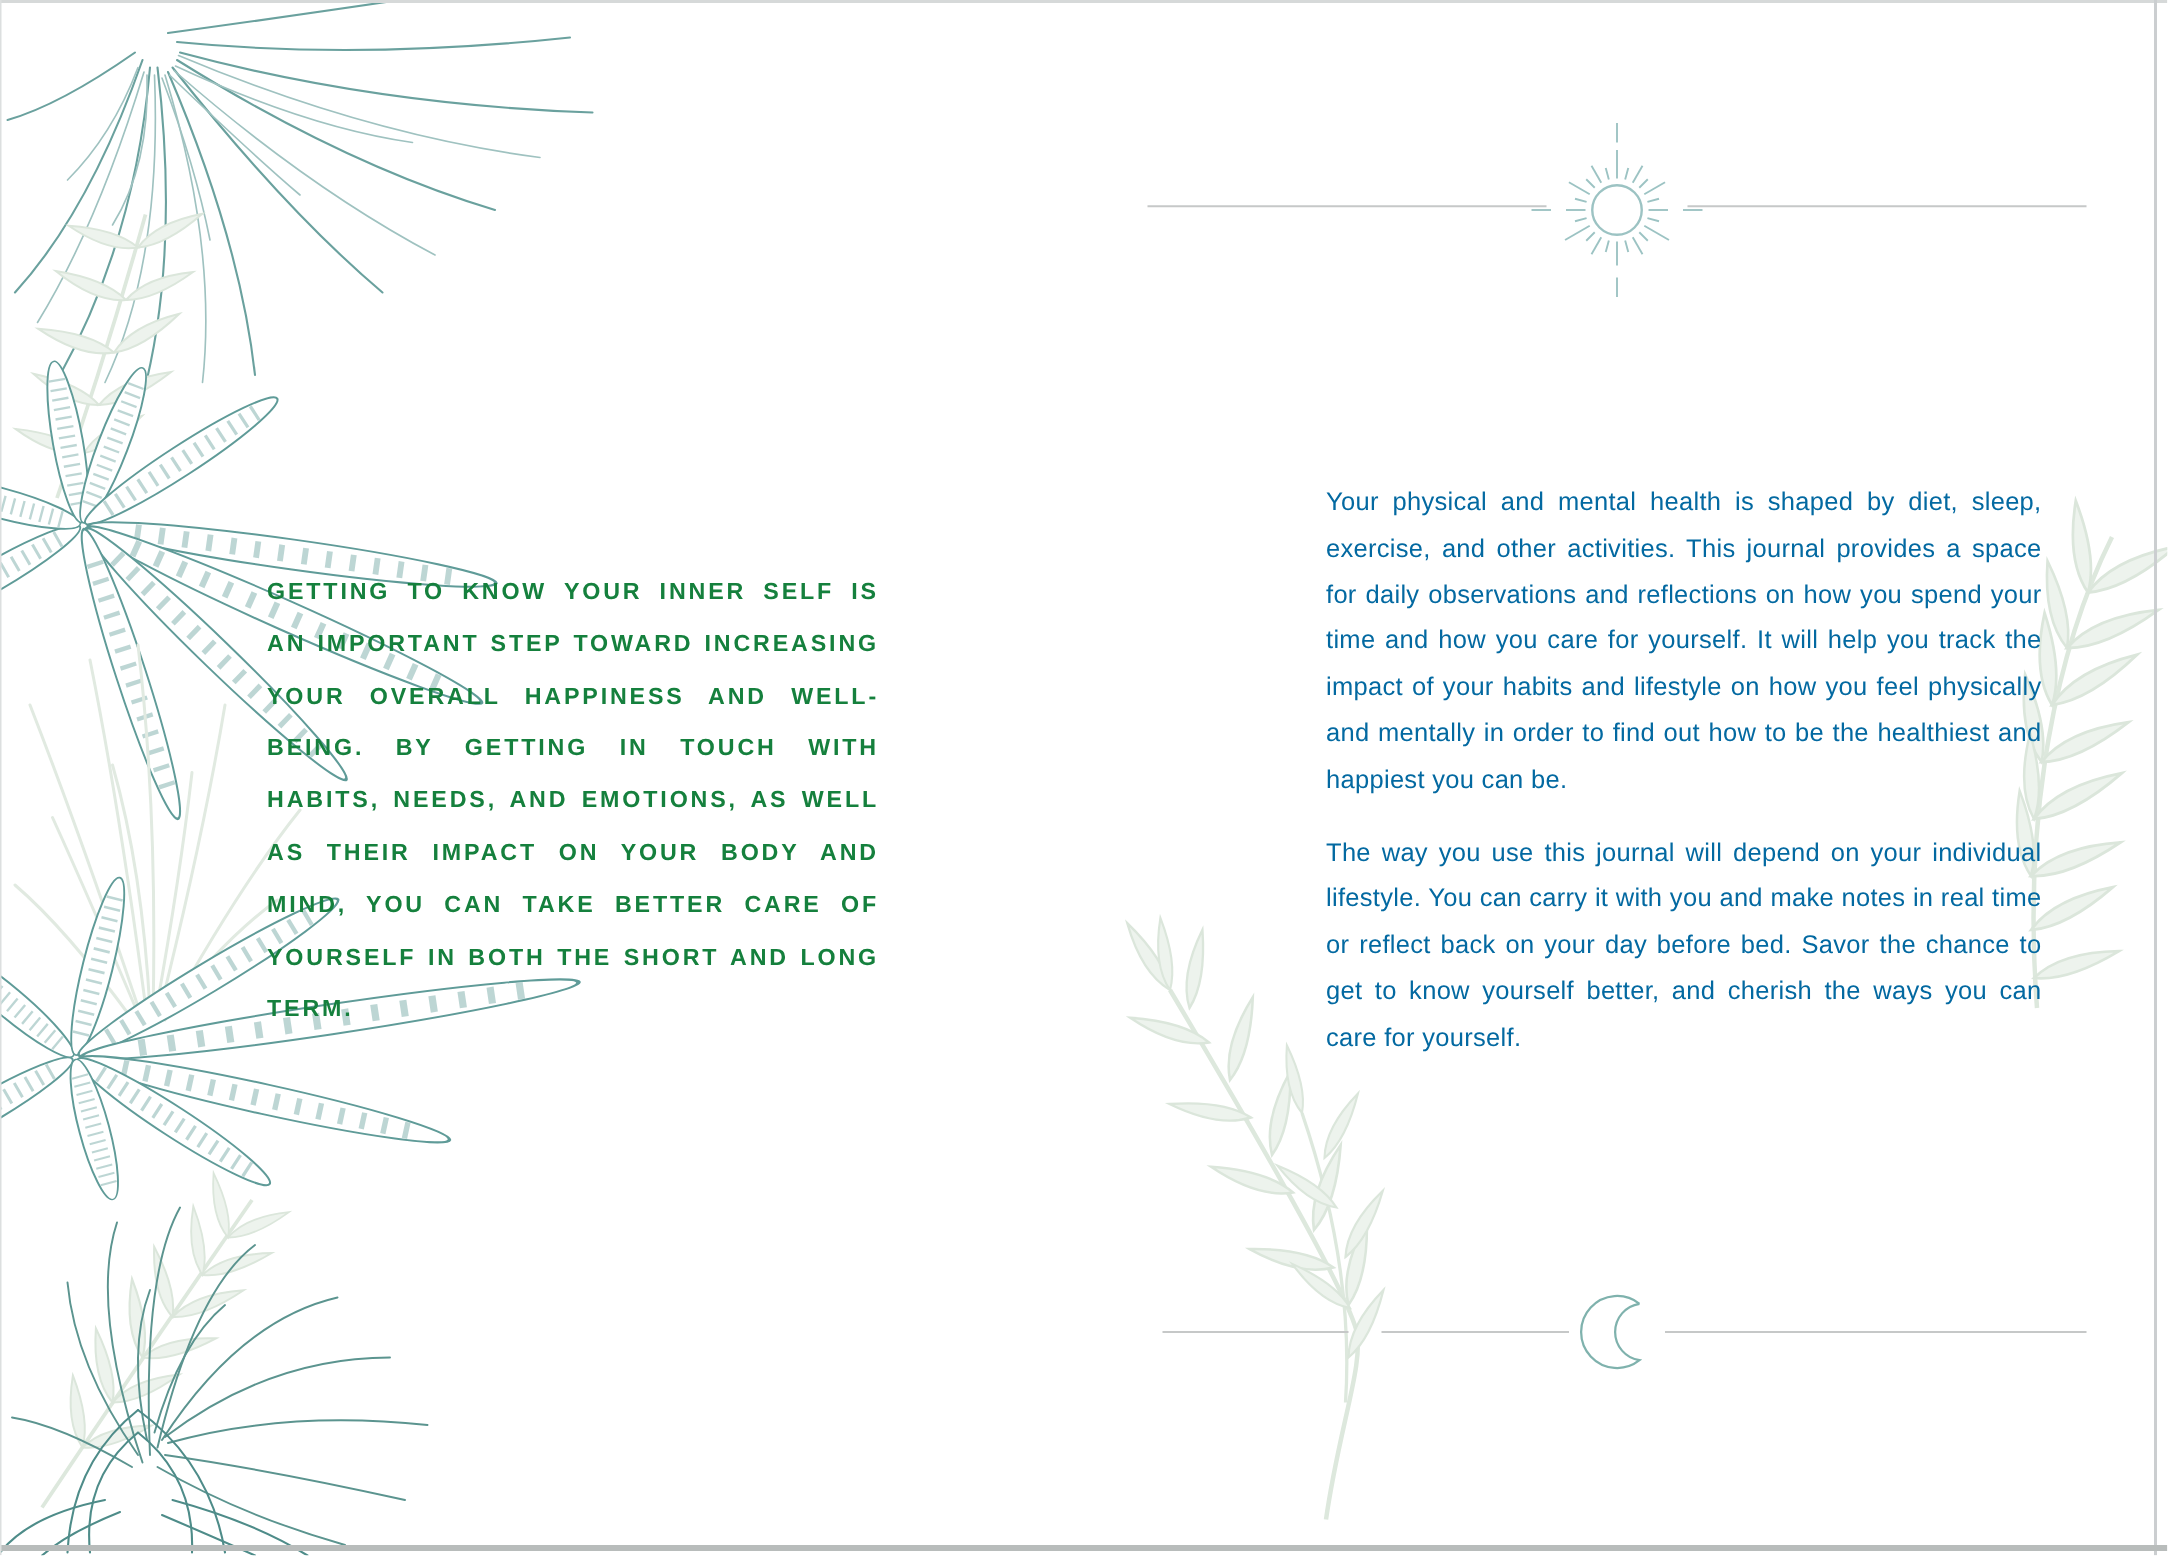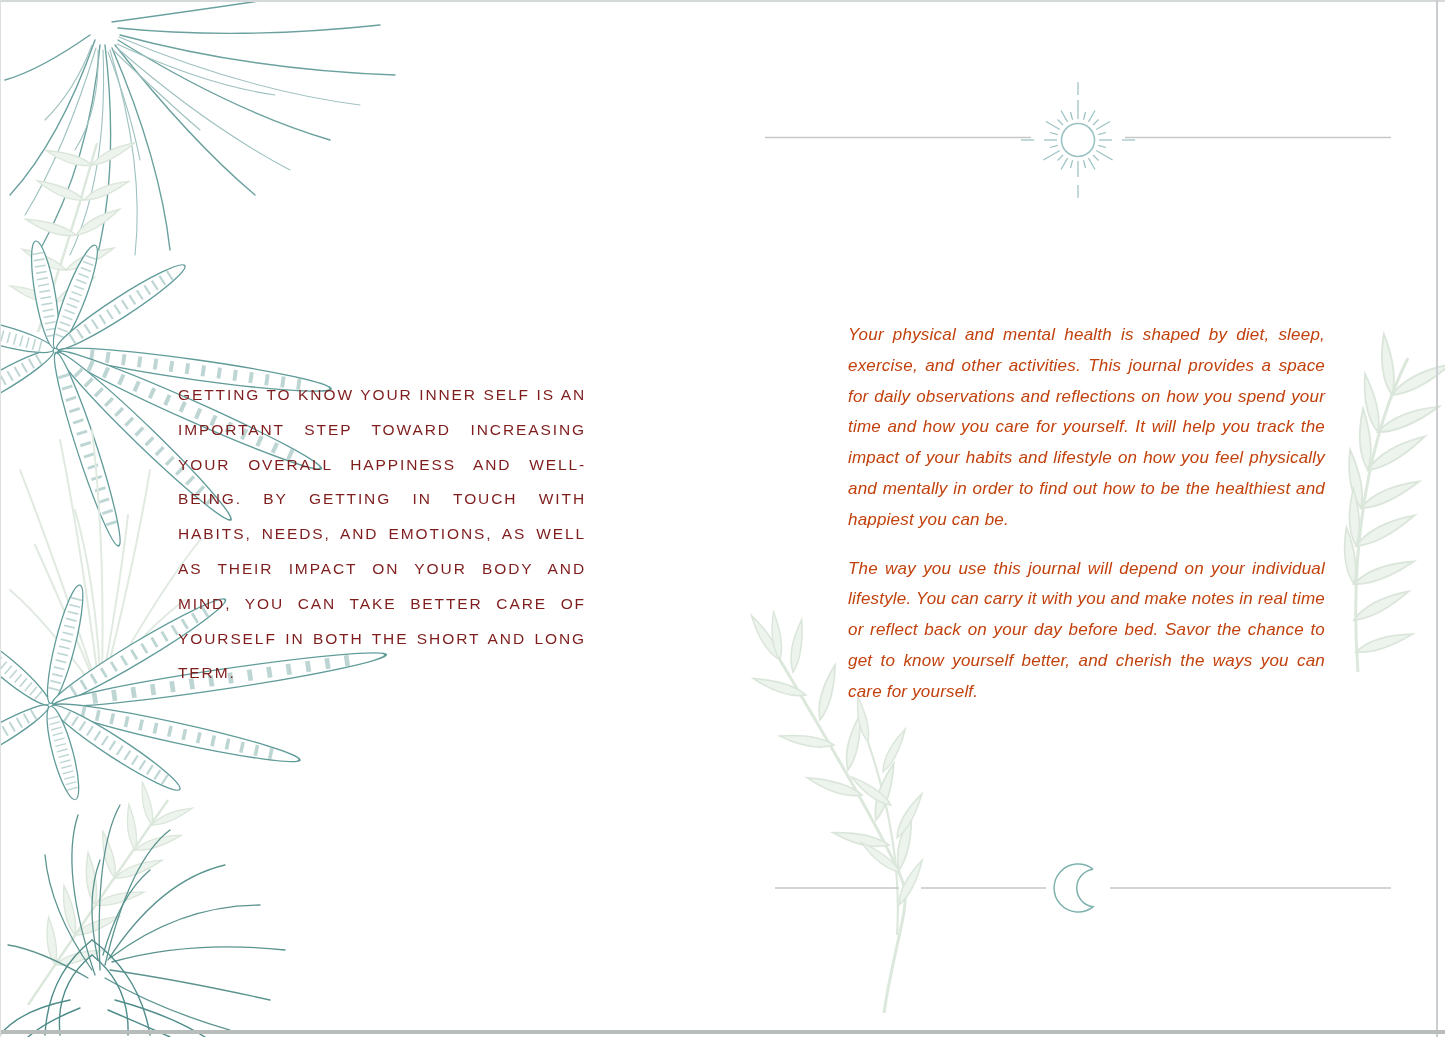--- a/index.html
+++ b/index.html
@@ -7,28 +7,28 @@
     position:relative;
     width:1445px;height:1037px;
     background:#ffffff;
     overflow:hidden;
     font-family:"Liberation Sans",sans-serif;
   }
   .decor-svg{position:absolute;left:0;top:0;width:1445px;height:1037px;}
   .left-intro{
     position:absolute;left:178px;top:378px;width:408px;
     font-size:15.5px;line-height:34.8px;letter-spacing:1.9px;
-    color:#7f1d1d;font-weight:400;
+    color:#15803d;font-weight:700;
     text-align:justify;text-align-last:left;
   }
   .right-body{
-    position:absolute;left:848px;top:320px;width:477px;
+    position:absolute;left:884px;top:320px;width:477px;
     font-size:17px;line-height:30.8px;letter-spacing:0.2px;
-    color:#c2410c;font-weight:300;
-    text-align:justify;text-align-last:left;font-style:italic;
+    color:#0369a1;font-weight:300;
+    text-align:justify;text-align-last:left;
   }
   .right-body p{margin:0 0 18px 0;}
   .edge{position:absolute;}
   .edge-top{left:0;top:0;width:1445px;height:2px;background:#d6d9d9;}
   .edge-right{left:1436px;top:0;width:2px;height:1037px;background:#cbced0;}
   .edge-bottom{left:0;top:1030px;width:1445px;height:4px;background:#b8bcbb;}
   .edge-left{left:0;top:0;width:1px;height:1037px;background:#dcdfdf;}
 </style>
 </head>
 <body>

